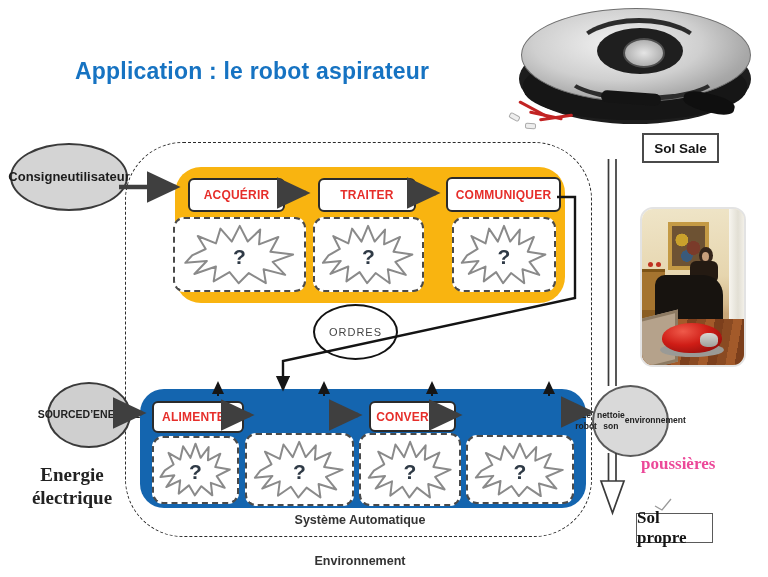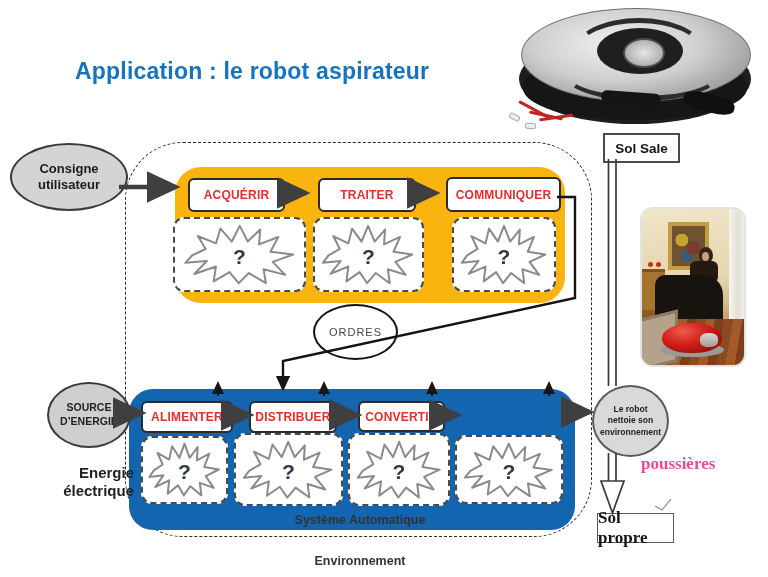--- a/index.html
+++ b/index.html
@@ -9,46 +9,46 @@
   .abs{position:absolute;}
 
   
   #title{left:75px;top:58px;font-size:23px;font-weight:bold;color:#1673C2;letter-spacing:.2px;}
 
   
   #env-rect{left:125px;top:142px;width:465px;height:393px;border:1.6px dashed #2b2b2b;border-radius:58px;background:transparent;}
 
   
   #chain-info{left:175px;top:167px;width:390px;height:136px;background:#F9B410;border-radius:26px;}
-  #chain-energy{left:129px;top:389px;width:446px;height:141px;background:#1465AF;border-radius:24px;}
+  #chain-energy{left:140px;top:389px;width:446px;height:119px;background:#1465AF;border-radius:24px;}
 
   .fbox{position:absolute;background:#fff;border:2px solid #2b2b2b;border-radius:6px;display:flex;align-items:center;justify-content:center;
         color:#E62E2A;font-weight:bold;font-size:12px;letter-spacing:.2px;white-space:nowrap;}
 
   .qbox{position:absolute;background:#fff;border:2px dashed #4a4a4a;border-radius:11px;}
   .qbox svg{position:absolute;left:6%;top:7%;width:88%;height:86%;}
   .qbox .q{position:absolute;left:0;top:0;width:100%;height:100%;display:flex;align-items:center;justify-content:center;
            font-size:21px;font-weight:bold;color:#2f3a46;padding-top:2px;}
   .star{fill:#fff;stroke:#8a8a8a;stroke-width:2;stroke-linejoin:round;vector-effect:non-scaling-stroke;}
 
   
-  .ell{position:absolute;border-radius:50%;display:flex;flex-direction:column;align-items:center;justify-content:center;text-align:center;}
+  .ell{position:absolute;border-radius:50%;display:flex;flex-direction:row;align-items:center;justify-content:center;text-align:center;}
   #ell-consigne{left:10px;top:143px;width:114px;height:64px;background:#d4d4d4;border:2px solid #3a3a3a;font-size:13px;font-weight:600;color:#1c1c1c;line-height:1.25;}
   #ell-source{left:47px;top:382px;width:80px;height:62px;background:#cfcfcf;border:2.5px solid #3a3a3a;font-size:10.5px;font-weight:600;color:#222;line-height:1.3;}
   #ell-ordres{left:313px;top:304px;width:81px;height:52px;background:#fff;border:2px solid #121212;font-size:11px;color:#454545;letter-spacing:1px;}
   #ell-robot{left:592px;top:385px;width:73px;height:68px;background:#d9d9d9;border:2px solid #5a5a5a;font-size:8.5px;font-weight:600;color:#222;line-height:1.35;z-index:4;}
 
   
-  .tagbox{position:absolute;background:#fff;display:flex;align-items:center;justify-content:center;color:#141414;}
+  .tagbox{position:absolute;background:#fff;display:flex;align-items:center;justify-content:center;color:#141414;margin-left:39px;}
   #sol-sale{left:603px;top:133px;width:73px;height:26px;border:2px solid #4a4a4a;font-weight:bold;font-size:13.5px;z-index:3;}
   #sol-propre{left:597px;top:513px;width:75px;height:28px;border:1.6px solid #5a5a5a;font-family:"Liberation Serif",serif;font-weight:bold;font-size:17px;z-index:3;}
 
   
   .lbl{position:absolute;font-weight:bold;color:#222;}
-  #lbl-energie{left:10px;top:464px;width:124px;text-align:right;font-size:15px;line-height:1.2;}
+  #lbl-energie{left:10px;top:464px;width:124px;text-align:center;font-size:19px;line-height:1.2;font-family:Liberation Serif, serif;}
   #lbl-systeme{left:240px;top:513px;width:240px;text-align:center;font-size:12.5px;color:#333;}
   #lbl-envir{left:240px;top:554px;width:240px;text-align:center;font-size:12.5px;color:#333;}
   #lbl-pouss{left:641px;top:454px;font-family:"Liberation Serif",serif;font-size:17px;color:#ec4899;}
 
   
   #overlay{position:absolute;left:0;top:0;z-index:5;pointer-events:none;}
   .thick{stroke:#3f3f3f;stroke-width:4.5;}
   .route{stroke:#141414;stroke-width:2.4;fill:none;}
   .dot{stroke:#141414;stroke-width:2;stroke-dasharray:2 2.6;}
   .thin{stroke:#3a3a3a;stroke-width:1.7;}
@@ -144,23 +144,20 @@
           <polygon class="star" points="8,34 20,27 13,13 29,21 33,5 43,19 50,2 57,19 68,6 67,22 84,14 77,30 97,33 79,41 90,55 71,49 73,64 58,53 49,64 41,52 27,62 29,46 10,54 21,40 2,42"></polygon>
         </svg>
       <span class="q">?</span>
     </div>
   </div>
 
   <div class="abs" id="chain-energy">
     <div class="fbox" style="left:12px;top:12px;width:88px;height:28px;">
         <span>ALIMENTER</span>
       </div>
-    <div class="fbox" style="left:120px;top:12px;width:84px;height:28px;">
-        <span>DISTRIBUER</span>
-      </div>
     <div class="fbox" style="left:229px;top:12px;width:83px;height:27px;">
         <span>CONVERTIR</span>
       </div>
 
     <div class="qbox" style="left:12px;top:47px;width:83px;height:64px;">
       <svg viewBox="0 0 100 66" preserveAspectRatio="none">
           <polygon class="star" points="8,34 20,27 13,13 29,21 33,5 43,19 50,2 57,19 68,6 67,22 84,14 77,30 97,33 79,41 90,55 71,49 73,64 58,53 49,64 41,52 27,62 29,46 10,54 21,40 2,42"></polygon>
         </svg>
       <span class="q">?</span>
     </div>

